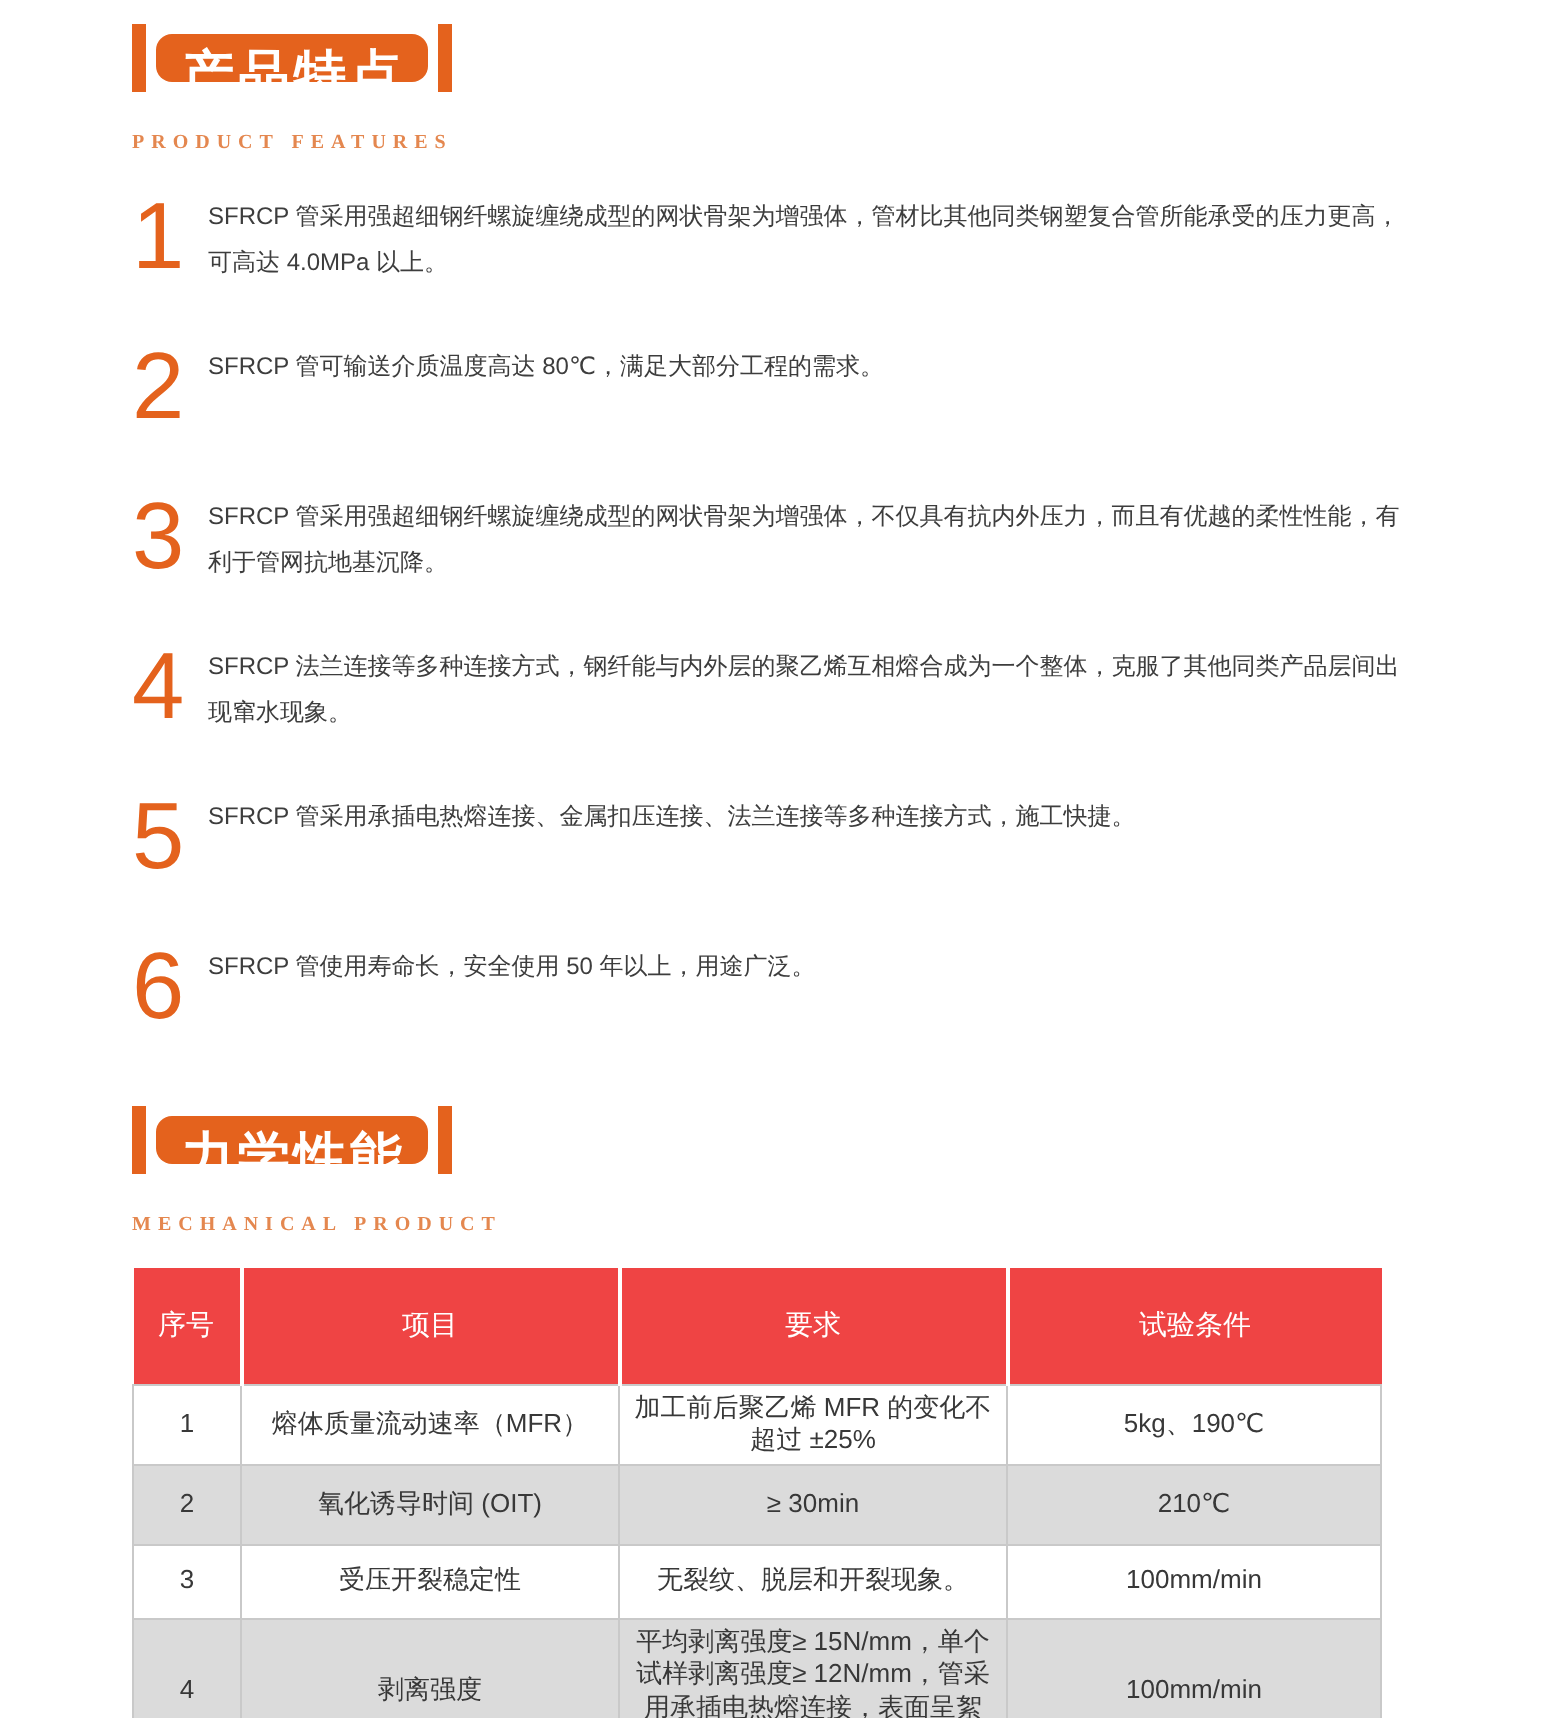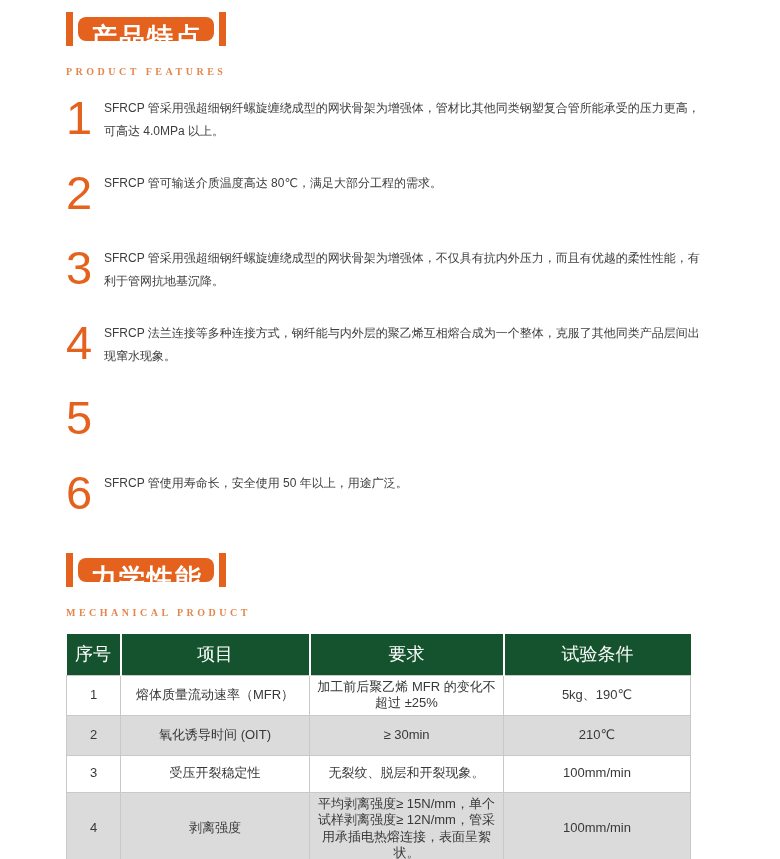--- a/index.html
+++ b/index.html
@@ -76,25 +76,25 @@
     margin-top: 8px;
     font-size: 13px;
     color: #383838;
   }
   .mech-table col.c1 { width: 54px; }
   .mech-table col.c2 { width: 189px; }
   .mech-table col.c3 { width: 194px; }
   .mech-table col.c4 { width: 187px; }
 
   .mech-table thead th {
-    background: #14532d;
+    background: #ef4444;
     color: #ffffff;
     font-weight: normal;
-    font-size: 18px;
-    height: 41px;
+    font-size: 14px;
+    height: 58px;
     border-right: 2px solid #ffffff;
     text-align: center;
   }
   .mech-table thead th:last-child { border-right: none; }
 
   .mech-table tbody td {
     border: 1px solid #c9c9c9;
     text-align: center;
     vertical-align: middle;
     padding: 3px 4px;
@@ -134,20 +134,21 @@
     <div class="feature">
       <div class="feature-num">3</div>
       <div class="feature-text">SFRCP 管采用强超细钢纤螺旋缠绕成型的网状骨架为增强体，不仅具有抗内外压力，而且有优越的柔性性能，有利于管网抗地基沉降。</div>
     </div>
     <div class="feature">
       <div class="feature-num">4</div>
       <div class="feature-text">SFRCP 法兰连接等多种连接方式，钢纤能与内外层的聚乙烯互相熔合成为一个整体，克服了其他同类产品层间出现窜水现象。</div>
     </div>
     <div class="feature">
       <div class="feature-num">5</div>
+      <div class="feature-text">SFRCP 管采用承插电热熔连接、金属扣压连接、法兰连接等多种连接方式，施工快捷。</div>
     </div>
     <div class="feature">
       <div class="feature-num">6</div>
       <div class="feature-text">SFRCP 管使用寿命长，安全使用 50 年以上，用途广泛。</div>
     </div>
   </div>
 
   <div class="section-header section-mechanical">
     <div class="badge-row">
       <div class="side-bar"></div>

